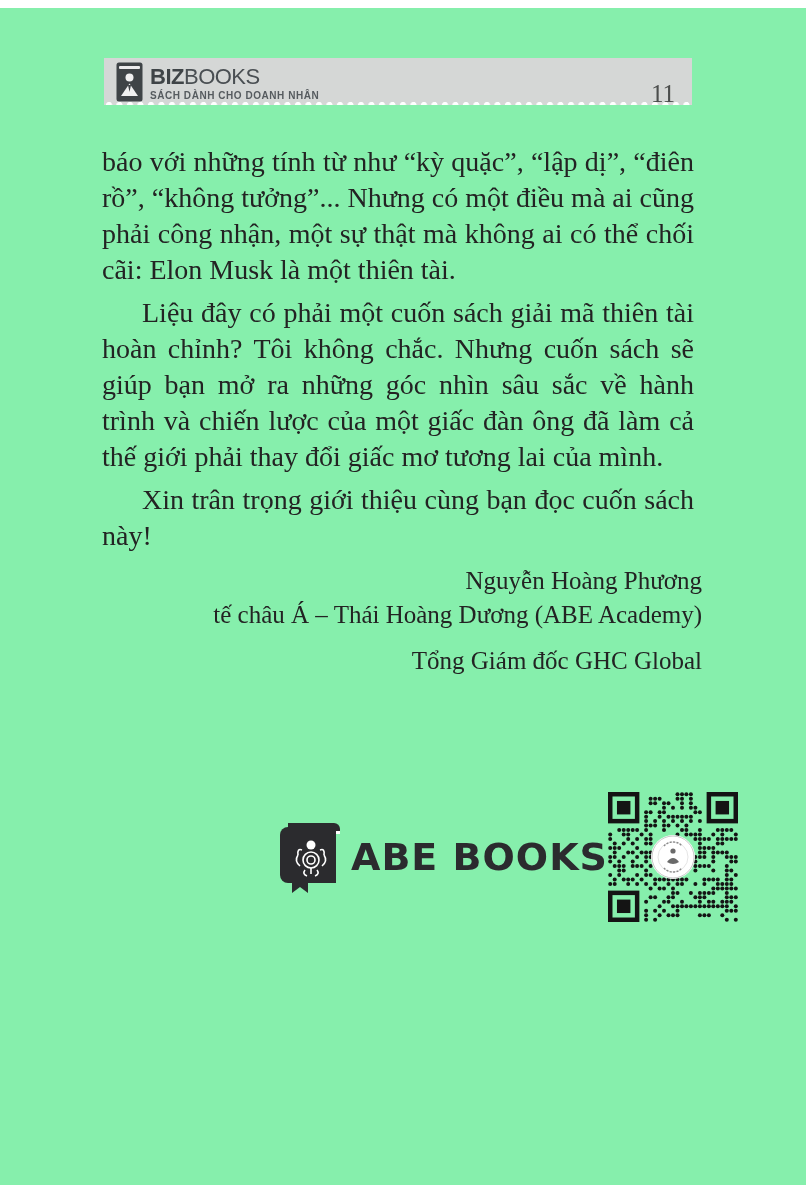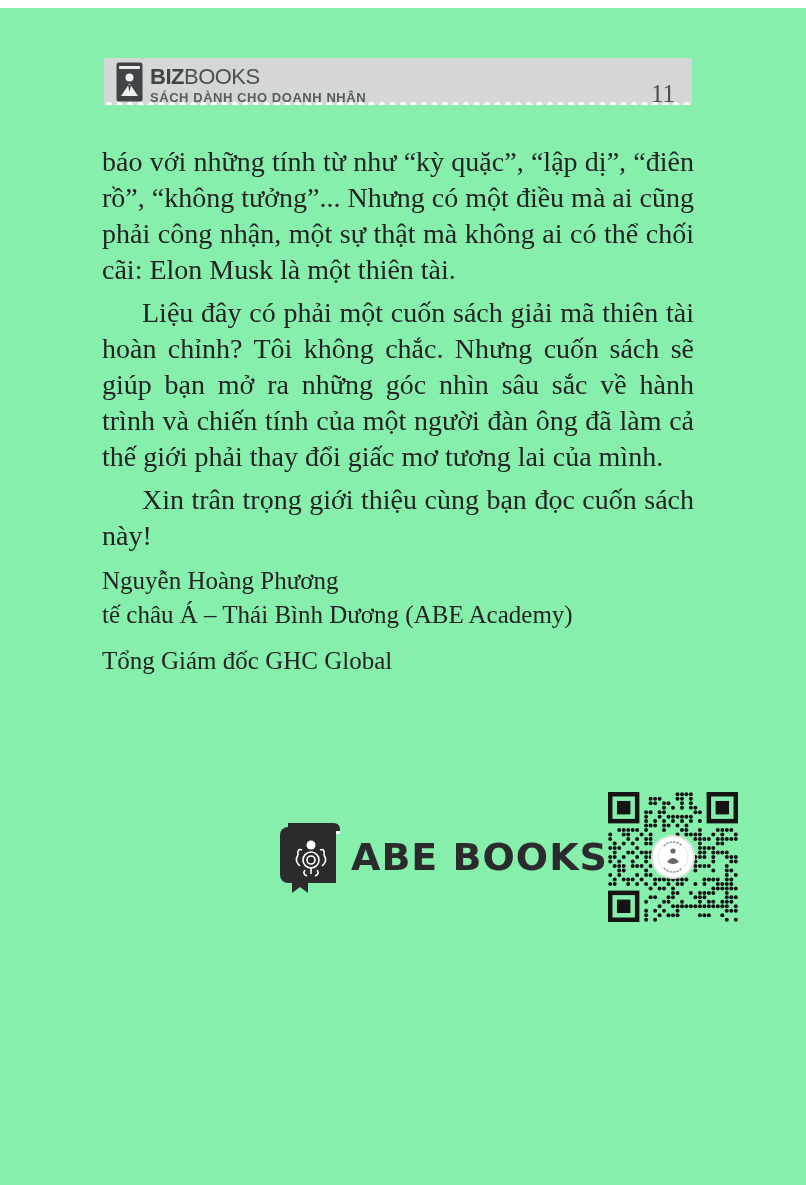--- a/index.html
+++ b/index.html
@@ -27,39 +27,39 @@
     background-size:10.5px 6px;
     background-repeat:repeat-x;
   }
   .header-logo {
     position:absolute; left:12px; top:4px;
     display:flex; align-items:flex-start;
   }
   .brand-text { margin-left:7px; font-family:"Liberation Sans",sans-serif; }
   .brand-line { font-size:22px; font-weight:bold; letter-spacing:-0.5px; color:#3f4447; line-height:24px; margin-top:3px;}
   .brand-line .lighter { font-weight:normal; color:#4a4f53; }
-  .brand-tagline { font-size:13px; font-weight:bold; letter-spacing:0.55px; color:#565b5f; margin-top:1px; }
+  .brand-tagline { font-size:10px; font-weight:bold; letter-spacing:0.55px; color:#565b5f; margin-top:1px; }
   .page-number {
     position:absolute; right:17px; top:22px;
     font-size:25px; color:#4c4e4d;
   }
 
   
   .body-text {
     position:absolute; left:102px; top:136px; width:592px;
     font-size:28px; line-height:36px;
     text-align:justify;
   }
   .body-text p { margin:0; }
   .body-text p.indented { text-indent:40px; margin-top:7px; }
 
   
   .signature {
-    position:absolute; left:102px; top:556px; width:592px;
-    font-size:25px; text-align:left;
+    position:absolute; left:110px; top:556px; width:592px;
+    font-size:25px; text-align:right;
   }
   .sig-line { line-height:34px; margin-top:12px; }
   .sig-line.first { margin-top:0; }
   .sig-line.cont { margin-top:0; }
 
   
   .footer-row {
     position:absolute; left:278px; top:778px;
     width:412px; height:142px;
     display:flex; justify-content:space-between; align-items:center;
@@ -92,27 +92,27 @@
       <span class="brand-text">
         <div class="brand-line"><span>BIZ</span><span class="lighter">BOOKS</span></div>
         <div class="brand-tagline">SÁCH DÀNH CHO DOANH NHÂN</div>
       </span>
     </div>
     <div class="page-number">11</div>
   </div>
 
   <div class="body-text">
     <p>báo với những tính từ như “kỳ quặc”, “lập dị”, “điên rồ”, “không tưởng”... Nhưng có một điều mà ai cũng phải công nhận, một sự thật mà không ai có thể chối cãi: Elon Musk là một thiên tài.</p>
-    <p class="indented">Liệu đây có phải một cuốn sách giải mã thiên tài hoàn chỉnh? Tôi không chắc. Nhưng cuốn sách sẽ giúp bạn mở ra những góc nhìn sâu sắc về hành trình và chiến tính của một người đàn ông đã làm cả thế giới phải thay đổi giấc mơ tương lai của mình.</p>
+    <p class="indented">Liệu đây có phải một cuốn sách giải mã thiên tài hoàn chỉnh? Tôi không chắc. Nhưng cuốn sách sẽ giúp bạn mở ra những góc nhìn sâu sắc về hành trình và chiến lược của một giấc đàn ông đã làm cả thế giới phải thay đổi giấc mơ tương lai của mình.</p>
     <p class="indented">Xin trân trọng giới thiệu cùng bạn đọc cuốn sách này!</p>
   </div>
 
   <div class="signature">
     <div class="sig-line first">Nguyễn Hoàng Phương</div>
-    <div class="sig-line cont">tế châu Á – Thái Bình Dương (ABE Academy)</div>
+    <div class="sig-line cont">tế châu Á – Thái Hoàng Dương (ABE Academy)</div>
     <div class="sig-line">Tổng Giám đốc GHC Global</div>
   </div>
 
   <div class="footer-row">
     <div class="abe-logo">
       <span>
         <svg width="64" height="76" viewBox="0 0 64 76">
 
           <path d="M10 6 h46 a6 6 0 0 1 6 6 v4 h-52 z" fill="#2b2b2e"></path>
           <rect x="8" y="14" width="54" height="3" fill="#ffffff"></rect>

